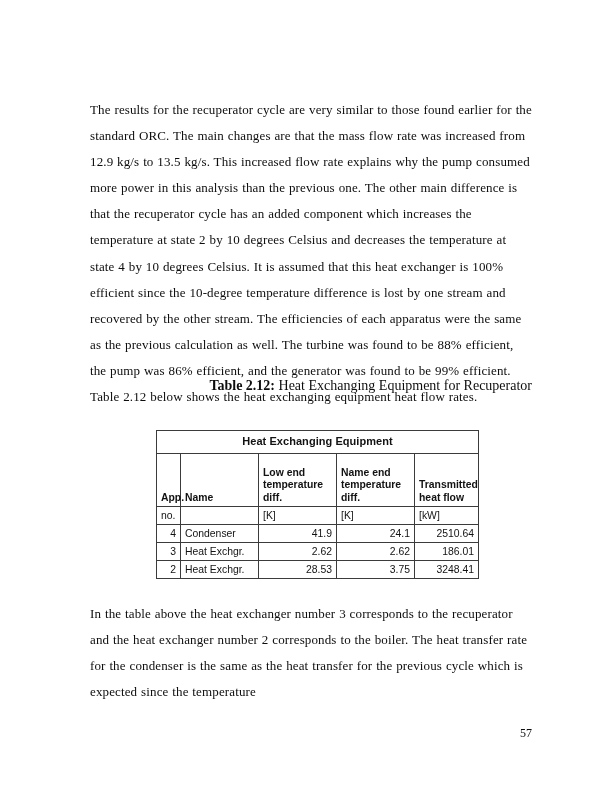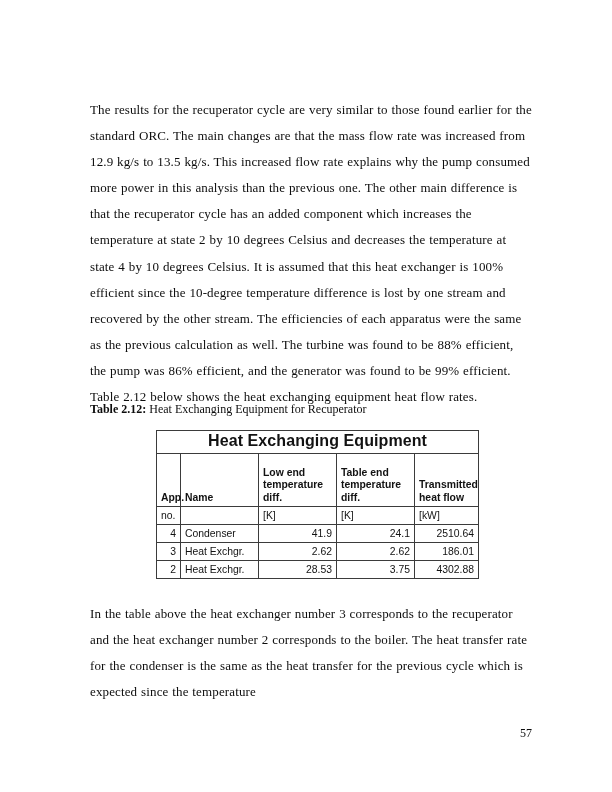--- a/index.html
+++ b/index.html
@@ -32,24 +32,24 @@
     word-spacing: 0.035em;
   }
   #para-intro { top: 84px; }
   #para-closing { top: 588px; }
 
   
   .table-caption {
     position: absolute;
     left: 90px;
     width: 442px;
-    top: 401px;
-    text-align: left;
-    font-family: "Liberation Serif", "DejaVu Serif", serif;
-    font-size: 12px;
+    top: 378px;
+    text-align: right;
+    font-family: "Liberation Serif", "DejaVu Serif", serif;
+    font-size: 14px;
     line-height: 16px;
     color: #0d0d0d;
   }
   .table-caption .caption-label {
     font-weight: bold;
   }
 
   
   .table-wrap {
     position: absolute;
@@ -70,21 +70,21 @@
   table.hx td, table.hx th {
     border: 1px solid #3b3b3b;
     padding: 1px 4px 1px 4px;
     vertical-align: bottom;
     font-weight: normal;
     background: #ffffff;
   }
   table.hx .title-cell {
     text-align: center;
     font-weight: bold;
-    font-size: 16px;
+    font-size: 11px;
     padding: 2px 3px 3px 3px;
     letter-spacing: 0.005em;
     vertical-align: middle;
     height: 17px;
   }
   table.hx .hdr-main td {
     height: 50px;
     vertical-align: bottom;
     line-height: 12.8px;
     font-weight: bold;
@@ -154,21 +154,21 @@
           </td>
           <td class="left">
             <span>Name</span>
           </td>
           <td class="left">
             <span>Low end</span><br>
             <span>temperature</span><br>
             <span>diff.</span>
           </td>
           <td class="left">
-            <span>Table end</span><br>
+            <span>Name end</span><br>
             <span>temperature</span><br>
             <span>diff.</span>
           </td>
           <td class="left">
             <span>Transmitted</span><br>
             <span>heat flow</span>
           </td>
         </tr>
         <tr class="hdr-units">
           <td class="left">
@@ -193,21 +193,21 @@
           <td class="left">Heat Exchgr.</td>
           <td class="num">2.62</td>
           <td class="num">2.62</td>
           <td class="num">186.01</td>
         </tr>
         <tr>
           <td class="num">2</td>
           <td class="left">Heat Exchgr.</td>
           <td class="num">28.53</td>
           <td class="num">3.75</td>
-          <td class="num">4302.88</td>
+          <td class="num">3248.41</td>
         </tr>
       </tbody>
     </table>
   </div>
 
   <p class="body-text" id="para-closing">In the table above the heat exchanger number 3 corresponds to the recuperator and the heat exchanger number 2 corresponds to the boiler. The heat transfer rate for the condenser is the same as the heat transfer for the previous cycle which is expected since the temperature</p>
 
   <div class="page-number">57</div>
 
 </div>

